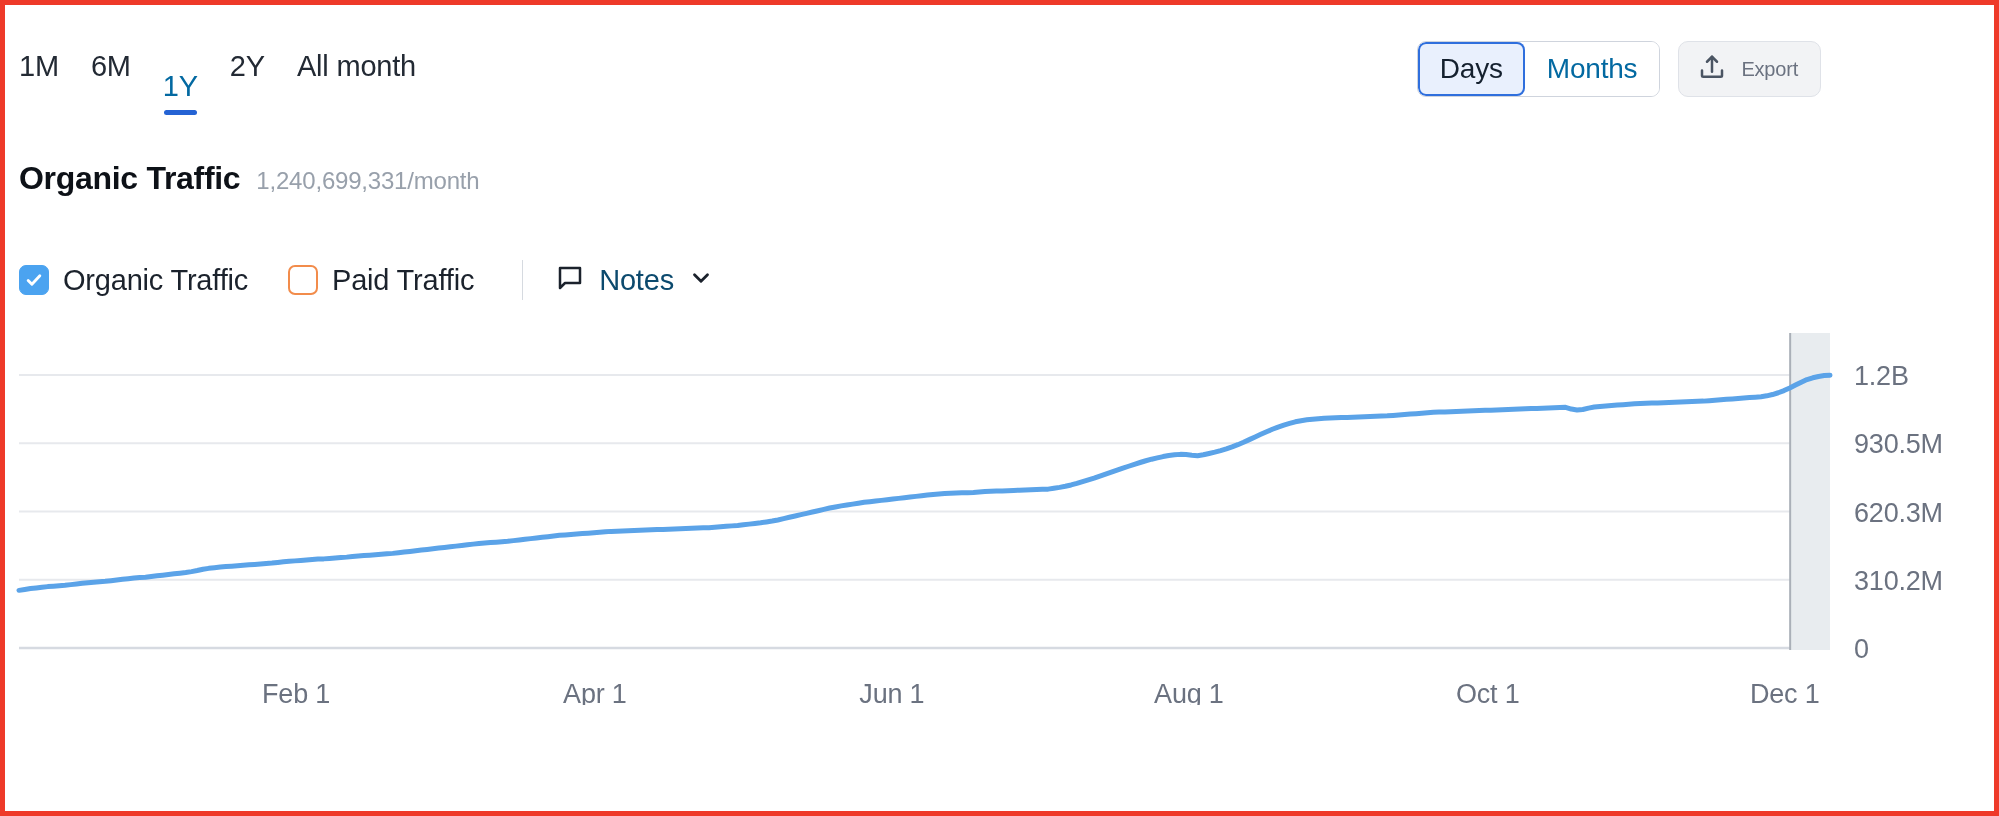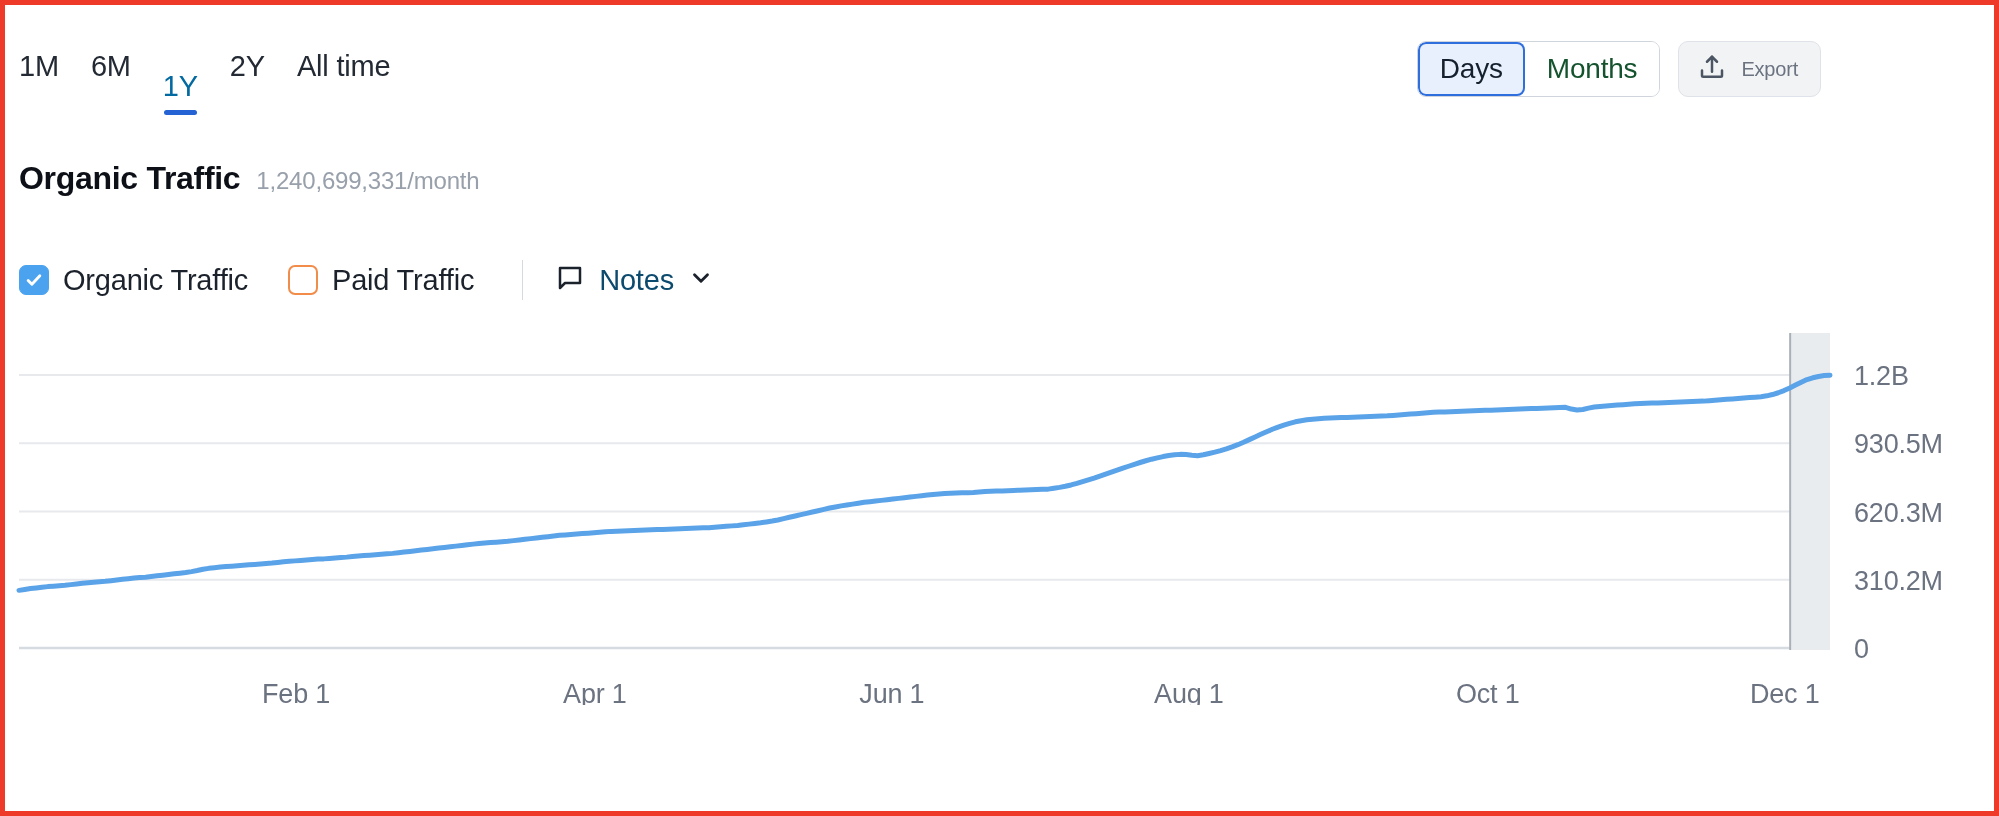--- a/index.html
+++ b/index.html
@@ -80,21 +80,21 @@
     background: #fff;
     justify-content: space-between;
   }
 
   .seg-btn {
     display: flex;
     align-items: center;
     justify-content: center;
     padding: 0 22px;
     font-size: 28px;
-    color: #14532d;
+    color: #0369a1;
     background: #ffffff;
     cursor: pointer;
     letter-spacing: -0.2px;
     border: none;
     font-family: inherit;
   }
 
   .seg-btn.selected {
     background: #e9f0fd;
     box-shadow: inset 0 0 0 2px #2f6fdd;
@@ -240,21 +240,21 @@
 
 <div id="app">
 
   <div class="toolbar">
 
     <div class="range-tabs">
       <div class="range-tab">1M</div>
       <div class="range-tab">6M</div>
       <div class="range-tab active">1Y</div>
       <div class="range-tab">2Y</div>
-      <div class="range-tab">All time</div>
+      <div class="range-tab">All month</div>
     </div>
 
     <div class="toolbar-right">
 
       <div class="segmented">
         <button class="seg-btn selected">Days</button>
         <button class="seg-btn">Months</button>
       </div>
 
       <button class="export-btn">

